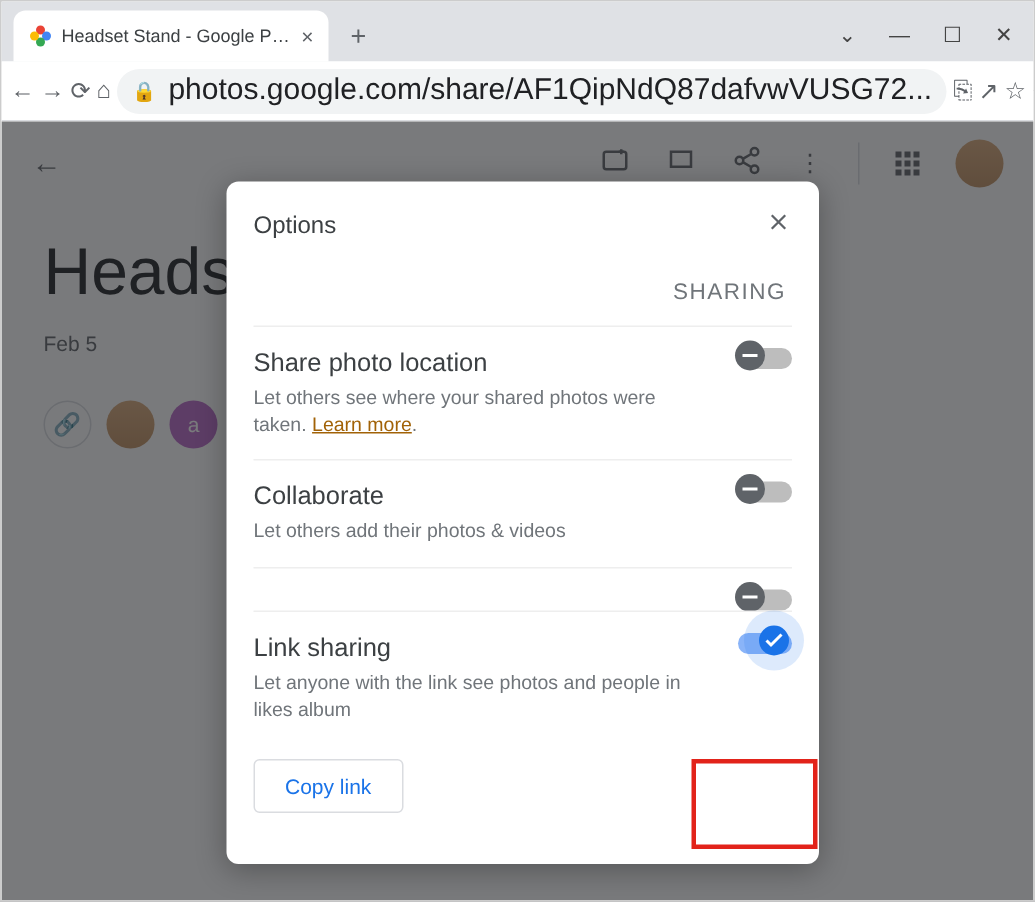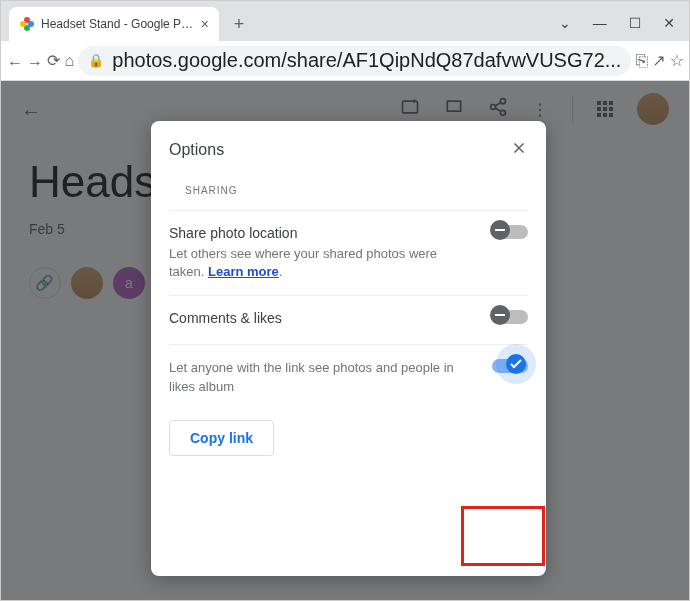--- a/index.html
+++ b/index.html
@@ -42,33 +42,33 @@
 .overlay { position:absolute; inset:0; background:rgba(32,33,36,0.6); }
 
 
 .dialog { position:absolute; left:150px; top:40px; width:395px; height:455px; background:#fff; border-radius:8px; box-shadow:0 4px 20px rgba(0,0,0,.3); display:flex; flex-direction:column; }
 .dialog-header { padding: 18px 18px 12px 18px; display:flex; align-items:center; }
 .dialog-title { font-size:16px; color:#3c4043; }
 .dialog-close { margin-left:auto; color:#5f6368; cursor:pointer; }
 .dialog-body { flex:1; overflow-y:auto; padding: 0 18px 18px 18px; }
 .dialog-body::-webkit-scrollbar{ width:12px; }
 .dialog-body::-webkit-scrollbar-thumb{ background:#c1c1c1; border-radius:6px;}
-.section-label { font-size:10px; letter-spacing:1px; color:#70757a; text-transform:uppercase; margin: 12px 16px 14px; }
+.section-label { font-size:15px; letter-spacing:1px; color:#70757a; text-transform:uppercase; margin: 12px 4px 14px; text-align: right; }
 .setting { padding: 14px 0; border-top:1px solid #eee; position:relative; }
 .setting:first-of-type { border-top:none; }
-.setting-title { font-size:14px; color:#3c4043; margin-bottom:4px; padding-right: 60px;}
+.setting-title { font-size:17px; color:#3c4043; margin-bottom:4px; padding-right: 60px;}
 .setting-desc { font-size:13px; color:#70757a; padding-right: 60px; line-height:1.4;}
-.learn-more { text-decoration: underline; color:#1d4ed8;font-weight:bold;}
+.learn-more { text-decoration: underline; color:#a16207;}
 .toggle { position:absolute; right:0; top:14px; width:36px; height:14px; background:#bdbdbd; border-radius:7px; }
 .toggle-knob { position:absolute; left:-2px; top:-5px; width:20px; height:20px; background:#5f6368; border-radius:50%; }
 .toggle-knob .dash{ position:absolute; left:5px; top:9px; width:10px; height:2px; background:#fff;}
 .toggle.on { background:#8ab4f8; }
 .toggle.on .toggle-knob{ background:#1a73e8; left:14px; box-shadow:0 0 0 10px rgba(26,115,232,.15);}
 .toggle.on .check svg{ display:block;}
-.copy-btn { margin-top: 10px; padding: 9px 20px; border:1px solid #dadce0; border-radius:4px; background:#fff; color:#1a73e8; font-size:14px; font-weight:700; cursor:pointer;}
+.copy-btn { margin-top: 10px; padding: 9px 20px; border:1px solid #dadce0; border-radius:4px; background:#fff; color:#1a73e8; font-size:14px; font-weight:400; cursor:pointer;}
 .highlight-box { position:absolute; border:3px solid #e2231a; pointer-events:none; }
 </style>
 </head>
 <body>
 
 <div class="titlebar">
   <div class="tab">
     <span class="tab-favicon">
       <svg width="16" height="16" viewBox="0 0 16 16">
           <circle cx="8" cy="4" r="3" fill="#ea4335"></circle>
@@ -176,31 +176,40 @@
           <span>Let others see where your shared photos were taken.</span>
           <a class="learn-more">Learn more</a>.
         </div>
         <div class="toggle">
             <div class="toggle-knob">
               <div class="dash"></div>
             </div>
           </div>
       </div>
 
-
-      <div class="setting">
-        <div class="setting-title">Comments &amp; likes</div>
+      <div class="setting">
+        <div class="setting-title">Collaborate</div>
+        <div class="setting-desc">Let others add their photos &amp; videos</div>
         <div class="toggle">
             <div class="toggle-knob">
               <div class="dash"></div>
             </div>
           </div>
       </div>
 
       <div class="setting">
+        <div class="toggle">
+            <div class="toggle-knob">
+              <div class="dash"></div>
+            </div>
+          </div>
+      </div>
+
+      <div class="setting">
+        <div class="setting-title">Link sharing</div>
         <div class="setting-desc">Let anyone with the link see photos and people in likes album</div>
         <div class="toggle on">
           <div class="toggle-knob">
             <span class="check"><svg width="20" height="20" viewBox="0 0 20 20">
                   <path d="M5 10l3 3 7-7" stroke="#fff" stroke-width="2" fill="none"></path>
                 </svg></span>
           </div>
         </div>
       </div>
 

